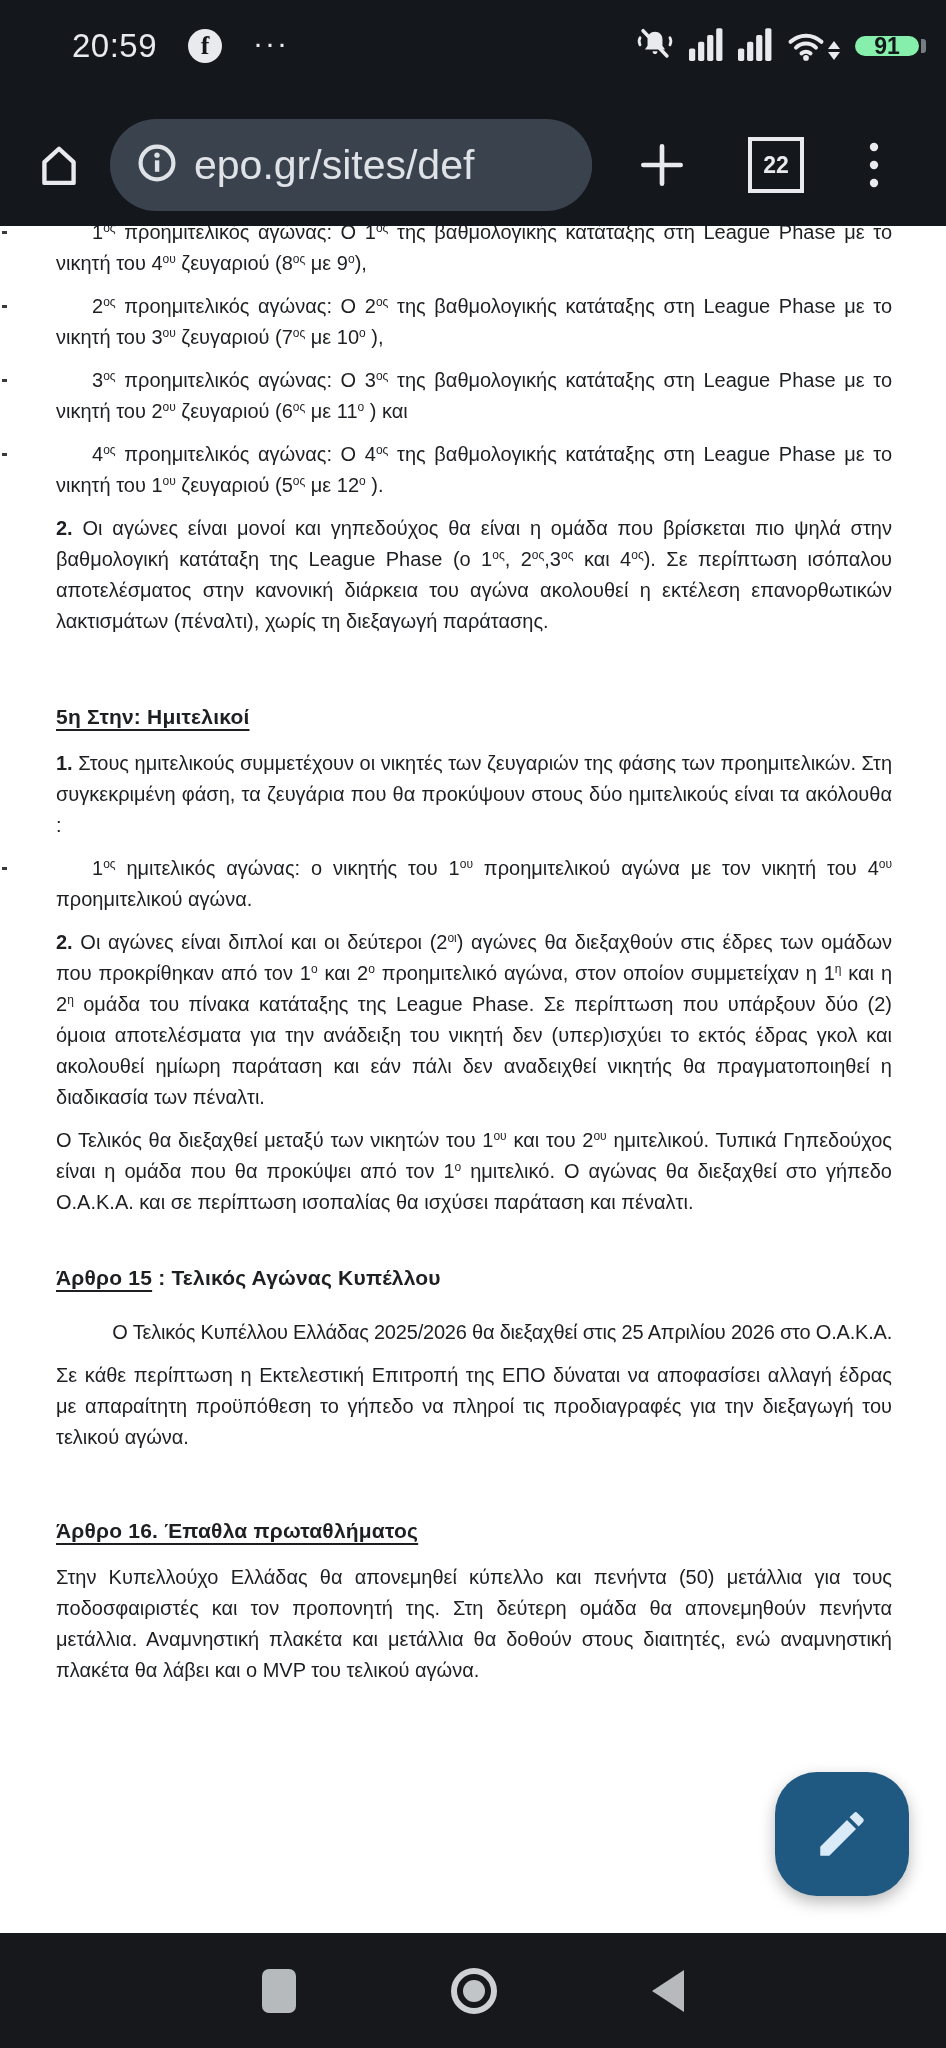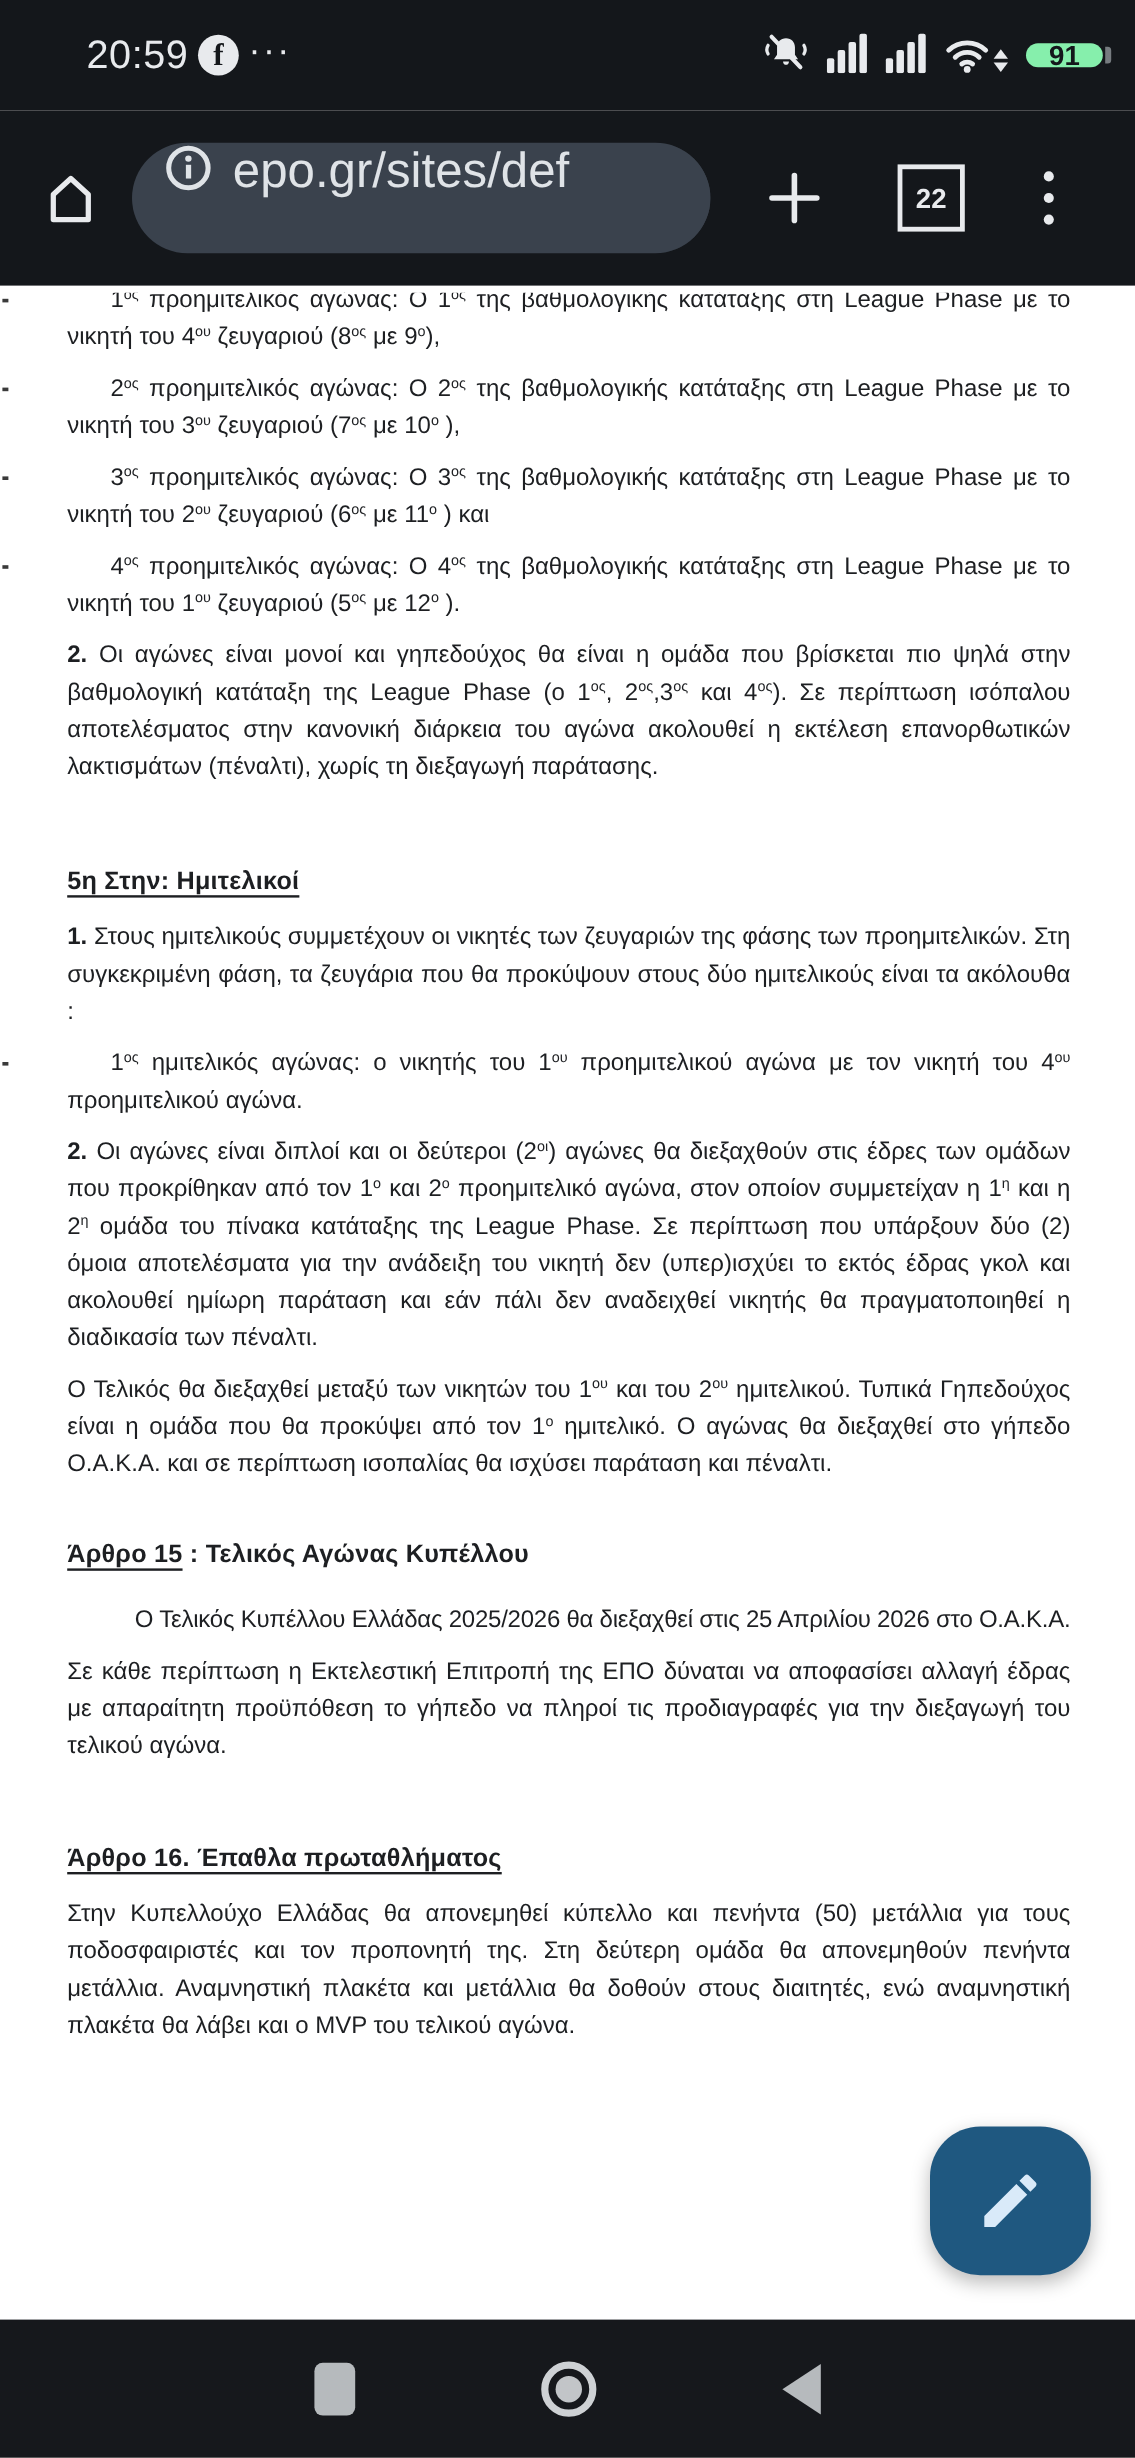--- a/index.html
+++ b/index.html
@@ -1,52 +1,52 @@
 <!DOCTYPE html>
 <html><head>
 <meta charset="utf-8">
 <style>
   html,body{margin:0;padding:0;background:#000;}
   .screen{position:relative;width:946px;height:2048px;overflow:hidden;background:#fff;
           font-family:"Liberation Sans","DejaVu Sans",sans-serif;}
   
   .status-bar{position:absolute;top:0;left:0;width:946px;height:92px;background:#14171b;
               display:flex;align-items:center;color:#e8eaed;}
-  .sb-left{display:flex;align-items:center;gap:8px;padding-left:72px;}
+  .sb-left{display:flex;align-items:center;gap:31px;padding-left:72px;}
   .sb-time{font-size:33px;font-weight:500;letter-spacing:.5px;}
   .sb-fb{width:34px;height:34px;border-radius:50%;background:#e8eaed;color:#14171b;
          font-weight:700;font-size:26px;display:flex;align-items:center;justify-content:center;
          font-family:"Liberation Serif","DejaVu Serif",serif;}
   .sb-dots{font-size:30px;letter-spacing:2px;color:#e8eaed;line-height:0;margin-top:-6px;}
   .sb-right{margin-left:auto;display:flex;align-items:center;gap:15px;padding-right:20px;}
   .wifi-wrap{display:flex;align-items:flex-end;gap:3px;}
   .wifi-arrows{display:flex;flex-direction:column;gap:3px;margin-bottom:2px;}
   .tri-up{width:0;height:0;border-left:6px solid transparent;border-right:6px solid transparent;border-bottom:8px solid #e8eaed;}
   .tri-dn{width:0;height:0;border-left:6px solid transparent;border-right:6px solid transparent;border-top:8px solid #e8eaed;}
   .battery{display:flex;align-items:center;gap:2px;}
   .batt-body{min-width:56px;height:20px;border-radius:10px;background:#86efac;color:#14171b;
              font-size:23px;font-weight:700;display:flex;align-items:center;justify-content:center;padding:0 4px;}
   .batt-nub{width:5px;height:14px;border-radius:0 3px 3px 0;background:#777c80;}
   
   .toolbar{position:absolute;top:92px;left:0;width:946px;height:146px;background:#14171b;
            display:flex;align-items:center;}
   .tb-home{margin-left:34px;display:flex;cursor:pointer;}
   .url-pill{margin-left:26px;width:482px;height:92px;border-radius:46px;background:#3a424d;
-            display:flex;padding-left:26px;box-sizing:border-box;
+            display:flex;align-items:center;padding-left:26px;box-sizing:border-box;
             position:relative;overflow:hidden;cursor:pointer;}
   .url-text{color:#dfe3e7;font-size:41px;margin-left:16px;white-space:nowrap;}
   .url-fade{position:absolute;top:0;right:0;width:52px;height:100%;
             background:linear-gradient(to right,rgba(58,66,77,0),#3a424d);}
   .tb-plus{margin-left:42px;display:flex;cursor:pointer;}
   .tab-switcher{margin-left:58px;width:48px;height:48px;border:4px solid #e8eaed;border-radius:0;
                 color:#e8eaed;font-size:23px;font-weight:700;display:flex;align-items:center;
                 justify-content:center;cursor:pointer;}
   .tb-kebab{margin-left:64px;display:flex;cursor:pointer;}
   
-  .page{position:absolute;top:244px;left:0;width:946px;height:1695px;background:#fff;overflow:hidden;}
+  .page{position:absolute;top:226px;left:0;width:946px;height:1695px;background:#fff;overflow:hidden;}
   .doc{position:relative;top:-9px;padding:0 54px 0 56px;color:#1d1f22;
        font-size:20px;line-height:31px;text-align:justify;}
   .doc sup{font-size:12px;line-height:0;vertical-align:7px;}
   .u-seg{text-decoration:underline;text-underline-offset:5px;text-decoration-thickness:2px;}
   .b-li{margin:0 0 12px 0;text-indent:36px;position:relative;}
   .b-li::before{content:"";position:absolute;left:-54px;top:14px;width:5px;height:3px;background:#3a3a3a;}
   .b-p{margin:12px 0;}
   .h{font-weight:700;font-size:21px;margin:26px 0 16px 0;text-align:left;letter-spacing:.2px;}
   .h-phase{margin-top:64px;}
   .h-telikos{margin-top:16px;}

